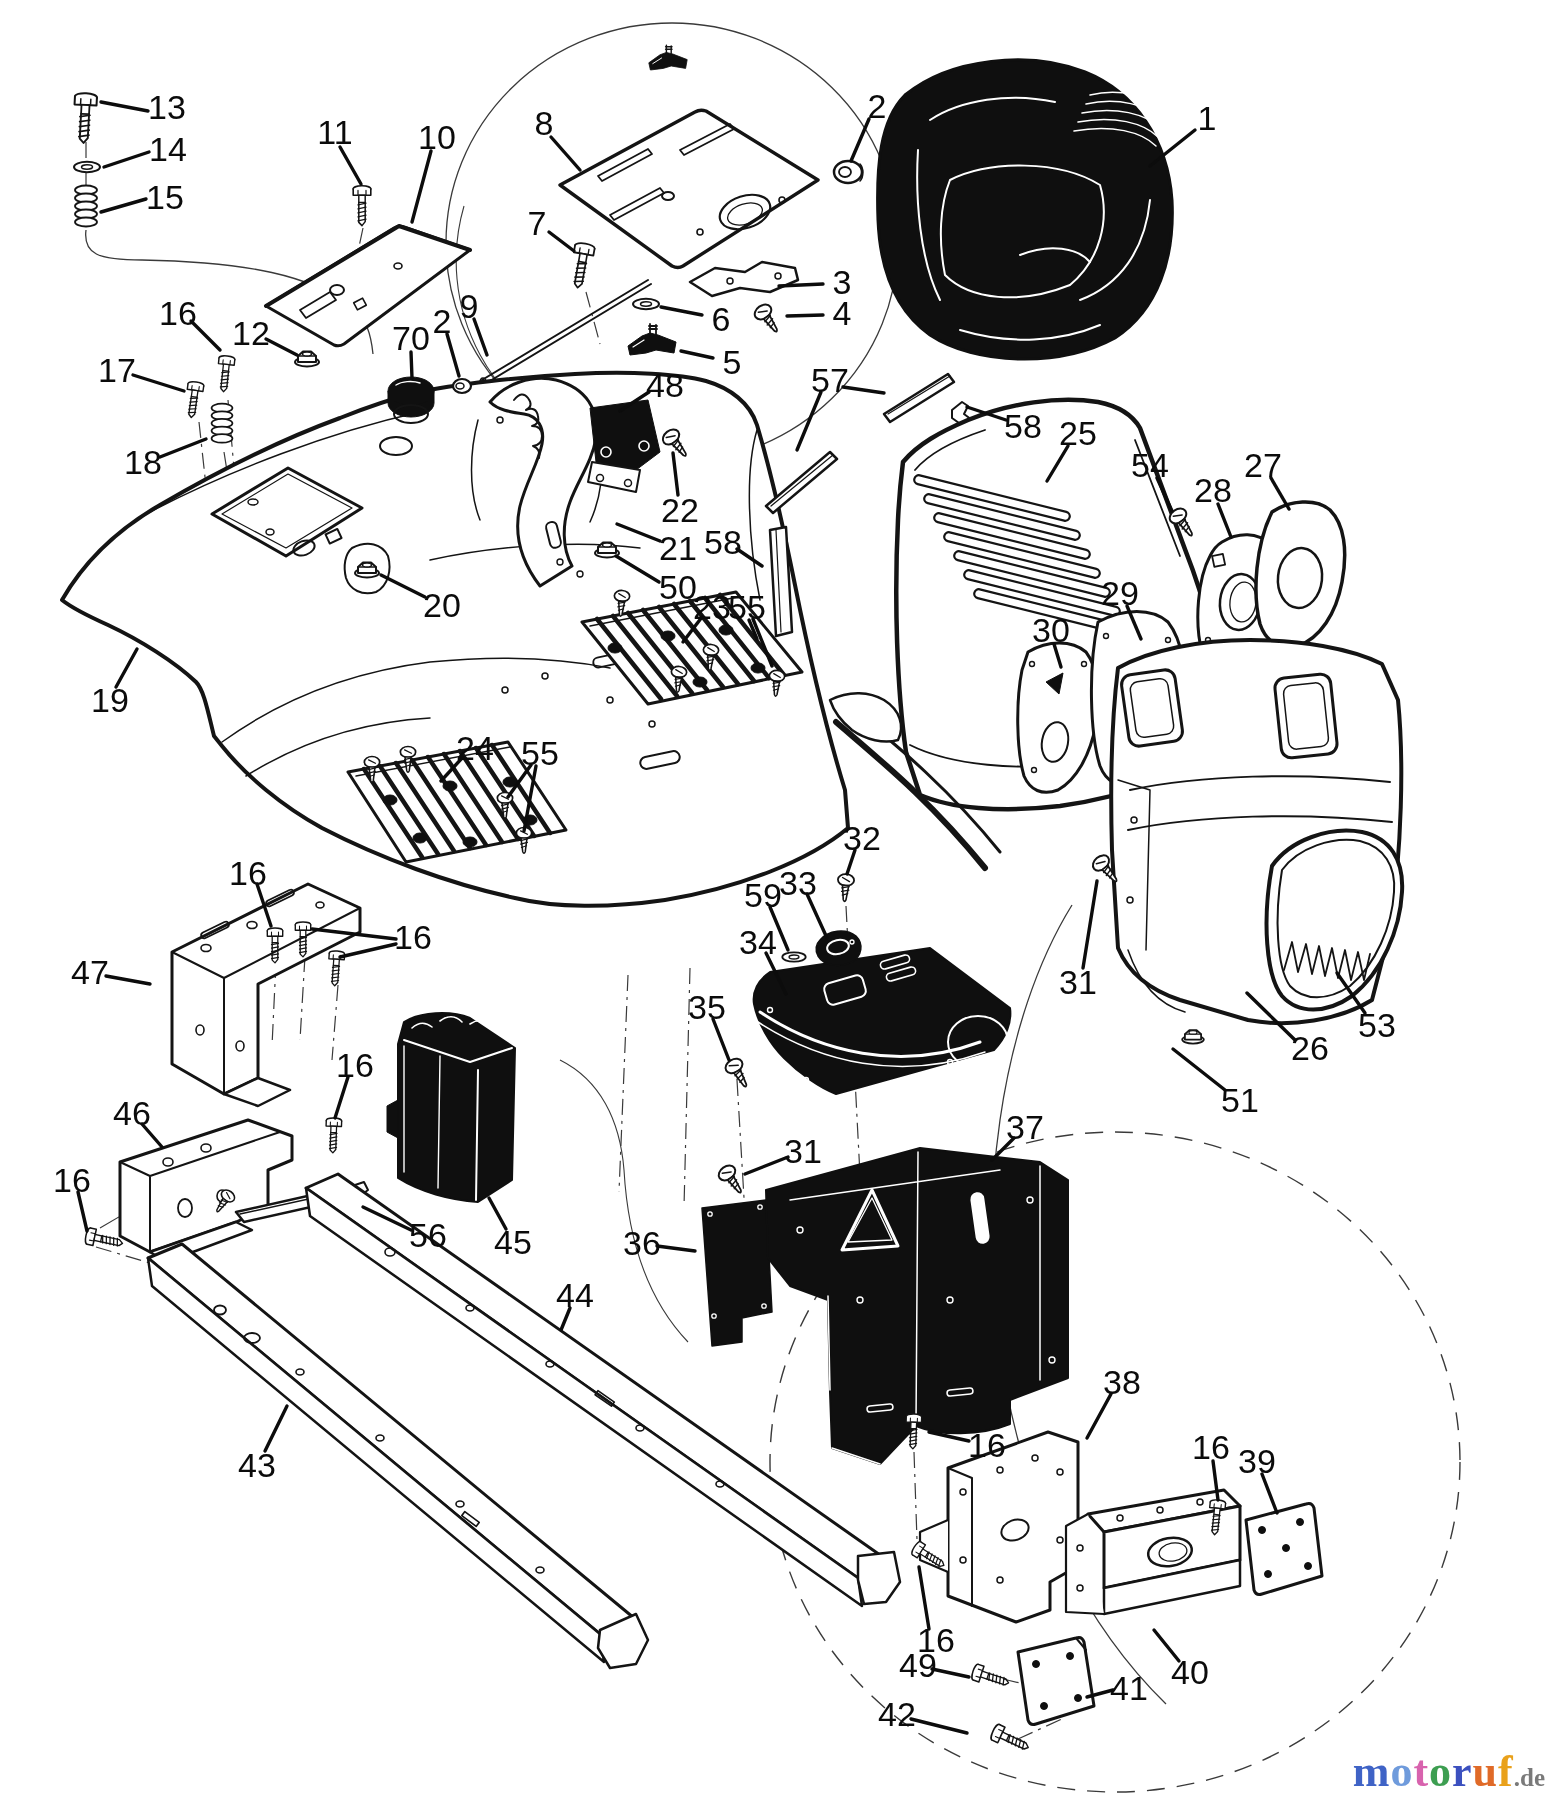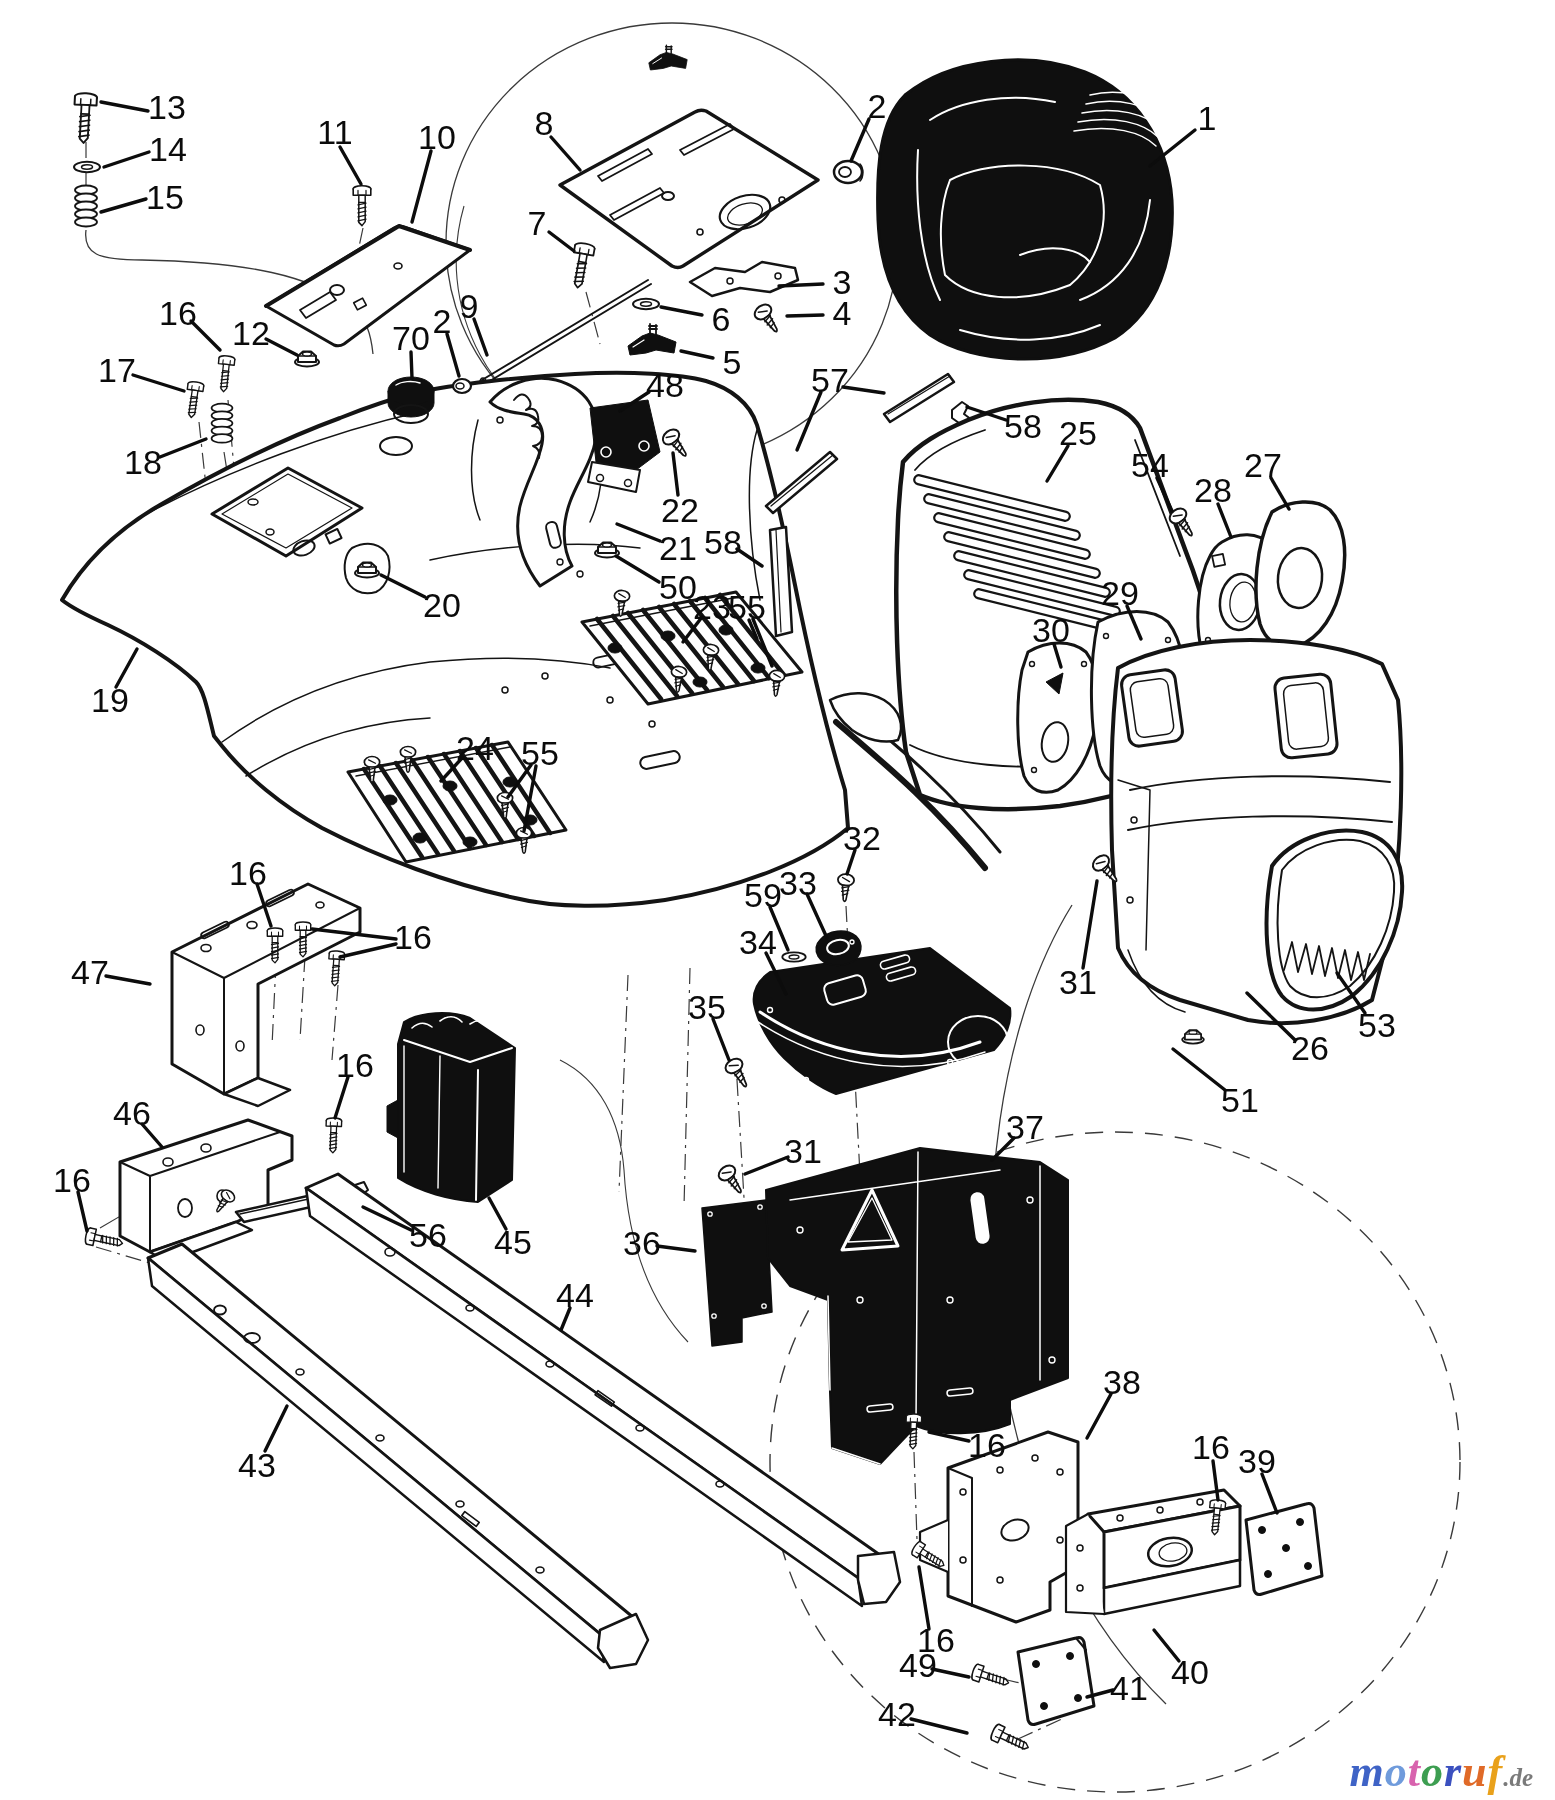--- a/index.html
+++ b/index.html
@@ -7,22 +7,22 @@
          font-family:"Liberation Sans",sans-serif;}
   svg{position:absolute;left:0;top:0;}
   
   .w{fill:#ffffff;stroke:#141414;stroke-linejoin:round;stroke-linecap:round;}
   .b{fill:#0f0f0f;stroke:#0f0f0f;stroke-linejoin:round;}
   .ln{fill:none;stroke:#141414;stroke-linejoin:round;stroke-linecap:round;}
   .wl{fill:none;stroke:#ffffff;stroke-linejoin:round;stroke-linecap:round;}
   .thin{fill:none;stroke:#3a3a3a;}
   .leader{stroke:#0c0c0c;stroke-width:3.4;stroke-linecap:round;}
   text.callout{font-family:"Liberation Sans",sans-serif;font-size:34px;font-weight:400;fill:#0b0b0b;}
-  .watermark{position:absolute;right:22px;bottom:6px;font-family:"Liberation Serif",serif;
-             font-weight:bold;font-size:44px;line-height:1;letter-spacing:1px;user-select:none;font-style:italic;}
+  .watermark{position:absolute;right:10px;bottom:6px;font-family:"Liberation Serif",serif;
+             font-weight:bold;font-size:44px;line-height:1;letter-spacing:1px;user-select:none;}
   .watermark .wm-suffix{font-size:25px;font-weight:bold;letter-spacing:0;}
 </style>
 </head>
 <body>
 
 <div class="stage">
 <svg id="diagram" width="1555" height="1800" viewBox="0 0 1555 1800">
   <defs>
     <g id="g-bolt">
       <ellipse class="w" stroke-width="2" cx="0" cy="1" rx="11" ry="3.8"></ellipse>

